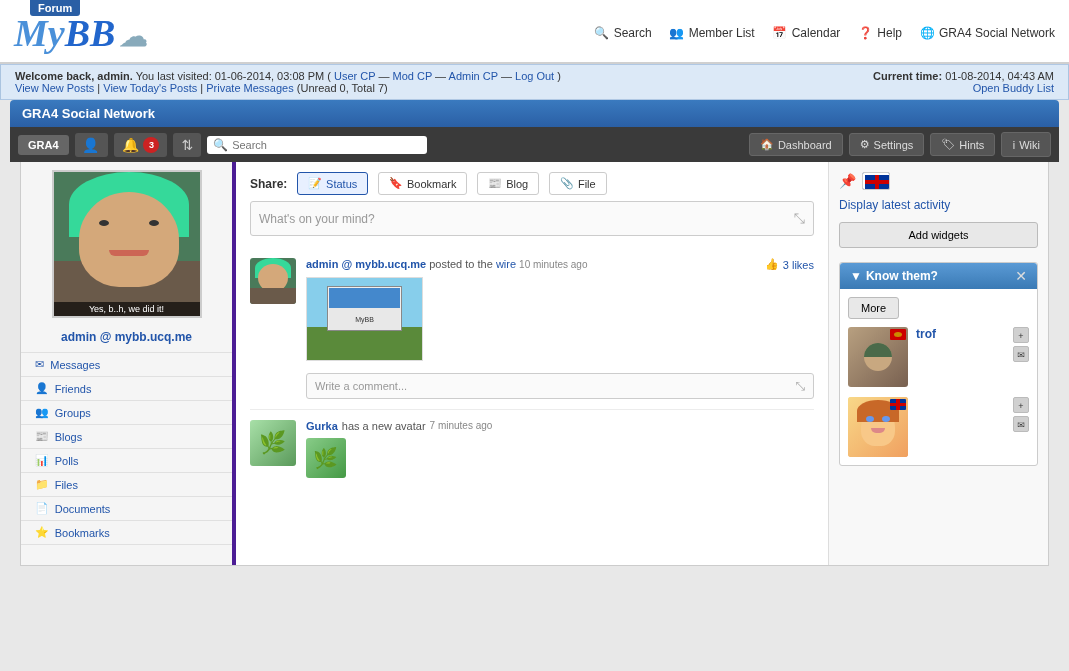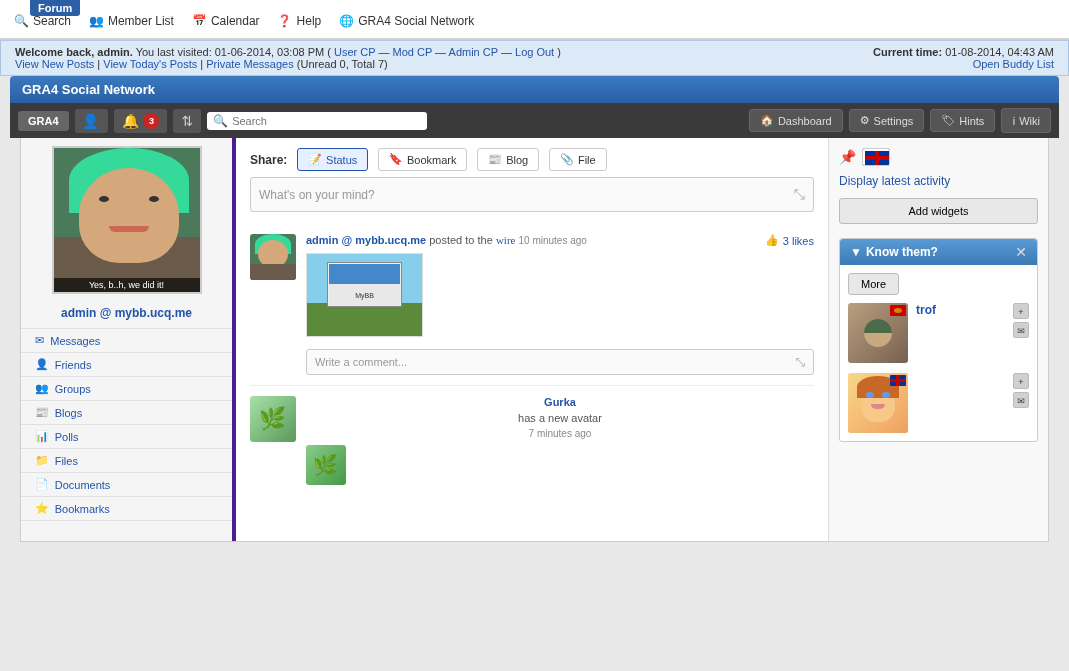--- a/index.html
+++ b/index.html
@@ -44,20 +44,25 @@
 </head>
 <body>
 
 <div style="position:relative;">
 
   <div id="forum-tab" style="position:absolute;top:0;left:30px;background:#2a5fa5;color:#fff;font-size:11px;font-weight:bold;padding:2px 8px;border-radius:0 0 3px 3px;z-index:10;">
     <span>Forum</span>
   </div>
 
   <div id="header" style="background:#fff;padding:10px 14px;display:flex;align-items:center;justify-content:space-between;border-bottom:2px solid #d0d0d0;padding-top:14px;">
+    <div id="logo-area">
+      <div style="font-size:38px;font-weight:bold;font-style:italic;font-family:Georgia,serif;color:#4a90d9;line-height:1;">
+        <span style="color:#4a90d9;">My</span><span style="color:#2266cc;">BB</span><span style="font-size:28px;color:#88aabb;margin-left:4px;">☁</span>
+      </div>
+    </div>
     <div id="top-nav" style="display:flex;align-items:center;gap:18px;font-size:12px;">
       <a class="top-nav-item" style="display:flex;align-items:center;gap:4px;color:#333;text-decoration:none;cursor:pointer;">
         <span style="color:#666;">🔍</span>
         <span>Search</span>
       </a>
       <a class="top-nav-item" style="display:flex;align-items:center;gap:4px;color:#333;text-decoration:none;cursor:pointer;">
         <span>👥</span>
         <span>Member List</span>
       </a>
       <a class="top-nav-item" style="display:flex;align-items:center;gap:4px;color:#333;text-decoration:none;cursor:pointer;">
@@ -234,21 +239,21 @@
           <div style="width:46px;height:46px;border-radius:3px;overflow:hidden;flex-shrink:0;cursor:pointer;position:relative;background:#4a7a5a;">
             <div style="position:absolute;top:0;left:5px;width:36px;height:20px;background:#35d99a;border-radius:50% 50% 0 0;"></div>
             <div style="position:absolute;top:6px;left:8px;width:30px;height:28px;background:#d4a87a;border-radius:50%;"></div>
             <div style="position:absolute;bottom:0;left:0;width:46px;height:16px;background:#6a5a4a;"></div>
           </div>
           <div style="flex:1;">
             <div style="display:flex;justify-content:space-between;align-items:flex-start;">
               <div style="font-size:11px;">
                 <a style="color:#2255aa;font-weight:bold;text-decoration:none;">admin @ mybb.ucq.me</a>
                 <span style="color:#555;"> posted to the </span>
-                <a style="color:#2255aa;text-decoration:none;font-family:Liberation Serif, serif;">wire</a>
+                <a style="color:#2255aa;text-decoration:none;">wire</a>
                 <span style="color:#888;font-size:10px;"> </span><span style="color:#888;font-size:10px;">10 minutes ago</span>
               </div>
               <div style="color:#2255aa;font-size:11px;display:flex;align-items:center;gap:4px;cursor:pointer;white-space:nowrap;">
                 <span>👍</span>
                 <span>3 likes</span>
               </div>
             </div>
             
             <div style="border:1px solid #ddd;margin:6px 0;display:inline-block;cursor:pointer;">
               <div style="width:115px;height:82px;position:relative;overflow:hidden;background:#b0c8e0;">
@@ -270,21 +275,21 @@
             </div>
           </div>
         </div>
 
         <div style="padding:10px 0;display:flex;gap:10px;">
 
           <div style="width:46px;height:46px;border-radius:3px;overflow:hidden;flex-shrink:0;cursor:pointer;background:linear-gradient(135deg,#a8e0a8,#5a9a5a);display:flex;align-items:center;justify-content:center;font-size:22px;">
             🌿
           </div>
           <div style="flex:1;">
-            <div style="font-size:11px;display:flex;align-items:center;gap:4px;flex-wrap:wrap;flex-direction:column;">
+            <div style="font-size:11px;display:flex;gap:4px;flex-wrap:wrap;">
               <a style="color:#2255aa;font-weight:bold;text-decoration:none;">Gurka</a>
               <span style="color:#555;">has a new avatar</span>
               <span style="color:#888;font-size:10px;">7 minutes ago</span>
             </div>
 
             <div style="margin-top:6px;display:flex;gap:8px;align-items:center;">
               <div style="width:40px;height:40px;background:linear-gradient(135deg,#88cc88,#449944);border-radius:3px;display:flex;align-items:center;justify-content:center;font-size:20px;">🌿</div>
             </div>
           </div>
         </div>

